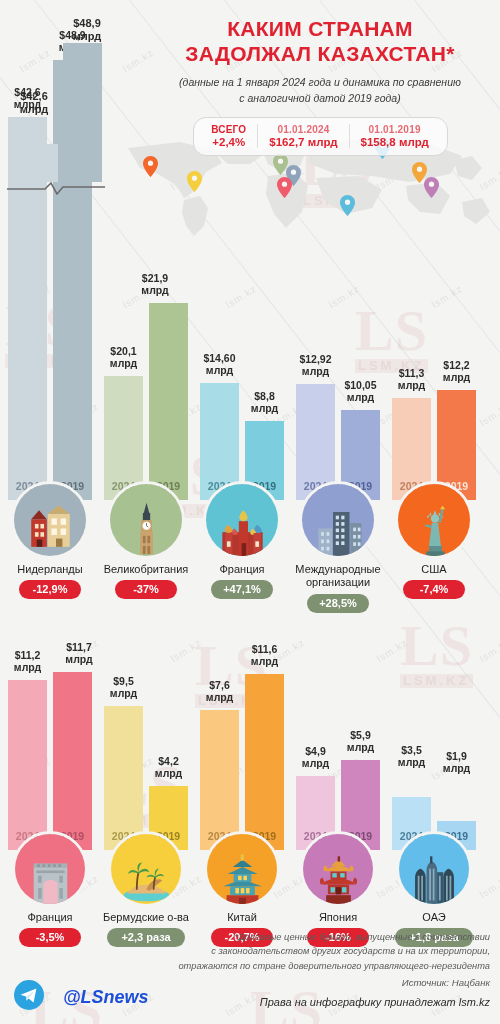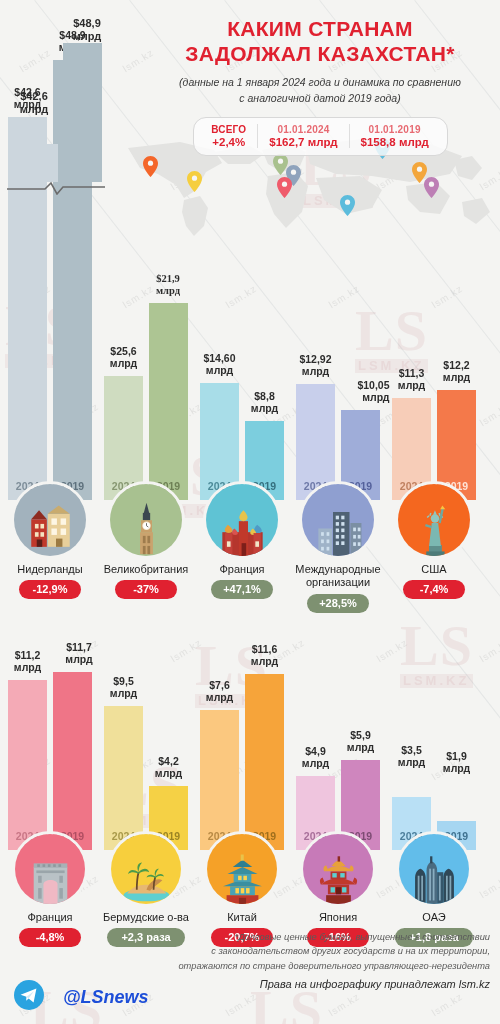--- a/index.html
+++ b/index.html
@@ -304,24 +304,24 @@
     </div>
     <div class="badge neg" style="left: 19px; top: 385px; width: 62px;">-12,9%</div>
     <div class="grp" style="left: 104px; top: 0px; width: 84px; height: 305px;">
       <div class="bar" style="left: 0px; width: 39px; height: 124px; background: rgb(207, 220, 192);">
         <span class="yr" style="color: rgb(135, 151, 113);">2024</span>
       </div>
       <div class="bar" style="left: 45px; width: 39px; height: 197px; background: rgb(173, 197, 147);">
         <span class="yr" style="color: rgb(110, 128, 85);">2019</span>
       </div>
       <div class="vlabel" style="left: -9.5px; top: 151px;">
-        <div>$25,6</div>
-        <div>млрд</div>
-      </div>
-      <div class="vlabel" style="left: 35px; top: 78px; font-family: Liberation Serif, serif;">
+        <div>$20,1</div>
+        <div>млрд</div>
+      </div>
+      <div class="vlabel" style="left: 22px; top: 78px;">
         <div>$21,9</div>
         <div>млрд</div>
       </div>
     </div>
     <div class="cring" style="left: 107px; top: 286px; width: 78px; height: 78px;"></div>
     <div class="circle" style="left: 110px; top: 289px; width: 72px; height: 72px; background: rgb(168, 193, 144);">
       <svg width="55" height="55" viewBox="0 0 60 60">
         <polygon points="30,2 33,13 27,13" fill="#3b4750"></polygon>
         <rect x="26" y="13" width="8" height="8" fill="#3b4750"></rect>
         <rect x="24" y="21" width="12" height="13" fill="#c8a06a"></rect>
@@ -380,21 +380,21 @@
       <div class="bar" style="left: 0px; width: 39px; height: 116px; background: rgb(200, 207, 235);">
         <span class="yr" style="color: rgb(111, 122, 168);">2024</span>
       </div>
       <div class="bar" style="left: 45px; width: 39px; height: 90px; background: rgb(159, 173, 217);">
         <span class="yr" style="color: rgb(84, 97, 155);">2019</span>
       </div>
       <div class="vlabel" style="left: -9.5px; top: 159px;">
         <div>$12,92</div>
         <div>млрд</div>
       </div>
-      <div class="vlabel" style="left: 35.5px; top: 185px; text-align: right;">
+      <div class="vlabel" style="left: 35.5px; top: 185px;">
         <div>$10,05</div>
         <div>млрд</div>
       </div>
     </div>
     <div class="cring" style="left: 299px; top: 286px; width: 78px; height: 78px;"></div>
     <div class="circle" style="left: 302px; top: 289px; width: 72px; height: 72px; background: rgb(143, 159, 208);">
       <svg width="55" height="55" viewBox="0 0 60 60">
         <rect x="8" y="30" width="15" height="30" fill="#9fb3c8"></rect>
         <rect x="24" y="12" width="18" height="48" fill="#4f6274"></rect>
         <rect x="43" y="24" width="12" height="36" fill="#7b8fa3"></rect>
@@ -500,21 +500,21 @@
           <rect x="21" y="15" width="3" height="3"></rect>
           <rect x="27" y="15" width="3" height="3"></rect>
           <rect x="33" y="15" width="3" height="3"></rect>
           <rect x="39" y="15" width="3" height="3"></rect>
         </g>
       </svg>
     </div>
     <div class="cname" style="left: -10px; top: 271px;">
       <div>Франция</div>
     </div>
-    <div class="badge neg" style="left: 19px; top: 288px; width: 62px;">-4,8%</div>
+    <div class="badge neg" style="left: 19px; top: 288px; width: 62px;">-3,5%</div>
     <div class="grp" style="left: 104px; top: 0px; width: 84px; height: 210px;">
       <div class="bar" style="left: 0px; width: 39px; height: 144px; background: rgb(240, 224, 154);">
         <span class="yr" style="color: rgb(169, 154, 74);">2024</span>
       </div>
       <div class="bar" style="left: 45px; width: 39px; height: 64px; background: rgb(245, 209, 69);">
         <span class="yr" style="color: rgb(155, 133, 36);">2019</span>
       </div>
       <div class="vlabel" style="left: -9.5px; top: 36px;">
         <div>$9,5</div>
         <div>млрд</div>
@@ -669,20 +669,21 @@
     <div class="cname" style="left: 374px; top: 271px;">
       <div>ОАЭ</div>
     </div>
     <div class="badge pos" style="left: 395px; top: 288px; width: 78px;">+1,8 раза</div>
   </div>
 
 <div id="footnote">
   <div>*Долговые ценные бумаги, выпущенные в соответствии</div>
   <div>с законодательством других государств и на их территории,</div>
   <div>отражаются по стране доверительного управляющего-нерезидента</div>
+  <div id="source">Источник: Нацбанк</div>
   <div id="rights">Права на инфографику принадлежат lsm.kz</div>
 </div>
 
 <div id="tg">
   <span>
     <svg width="30" height="30" viewBox="0 0 30 30">
       <circle cx="15" cy="15" r="15" fill="#2aa3e0"></circle>
       <path d="M6.6 14.8 L22.4 8.6 L19.6 22.4 L14.6 18.4 L12.2 20.8 L12.4 16.8 Z" fill="#fff"></path>
       <path d="M12.4 16.8 L19.9 11.2 L14.6 18.4 Z" fill="#cfe9f7"></path>
     </svg>

